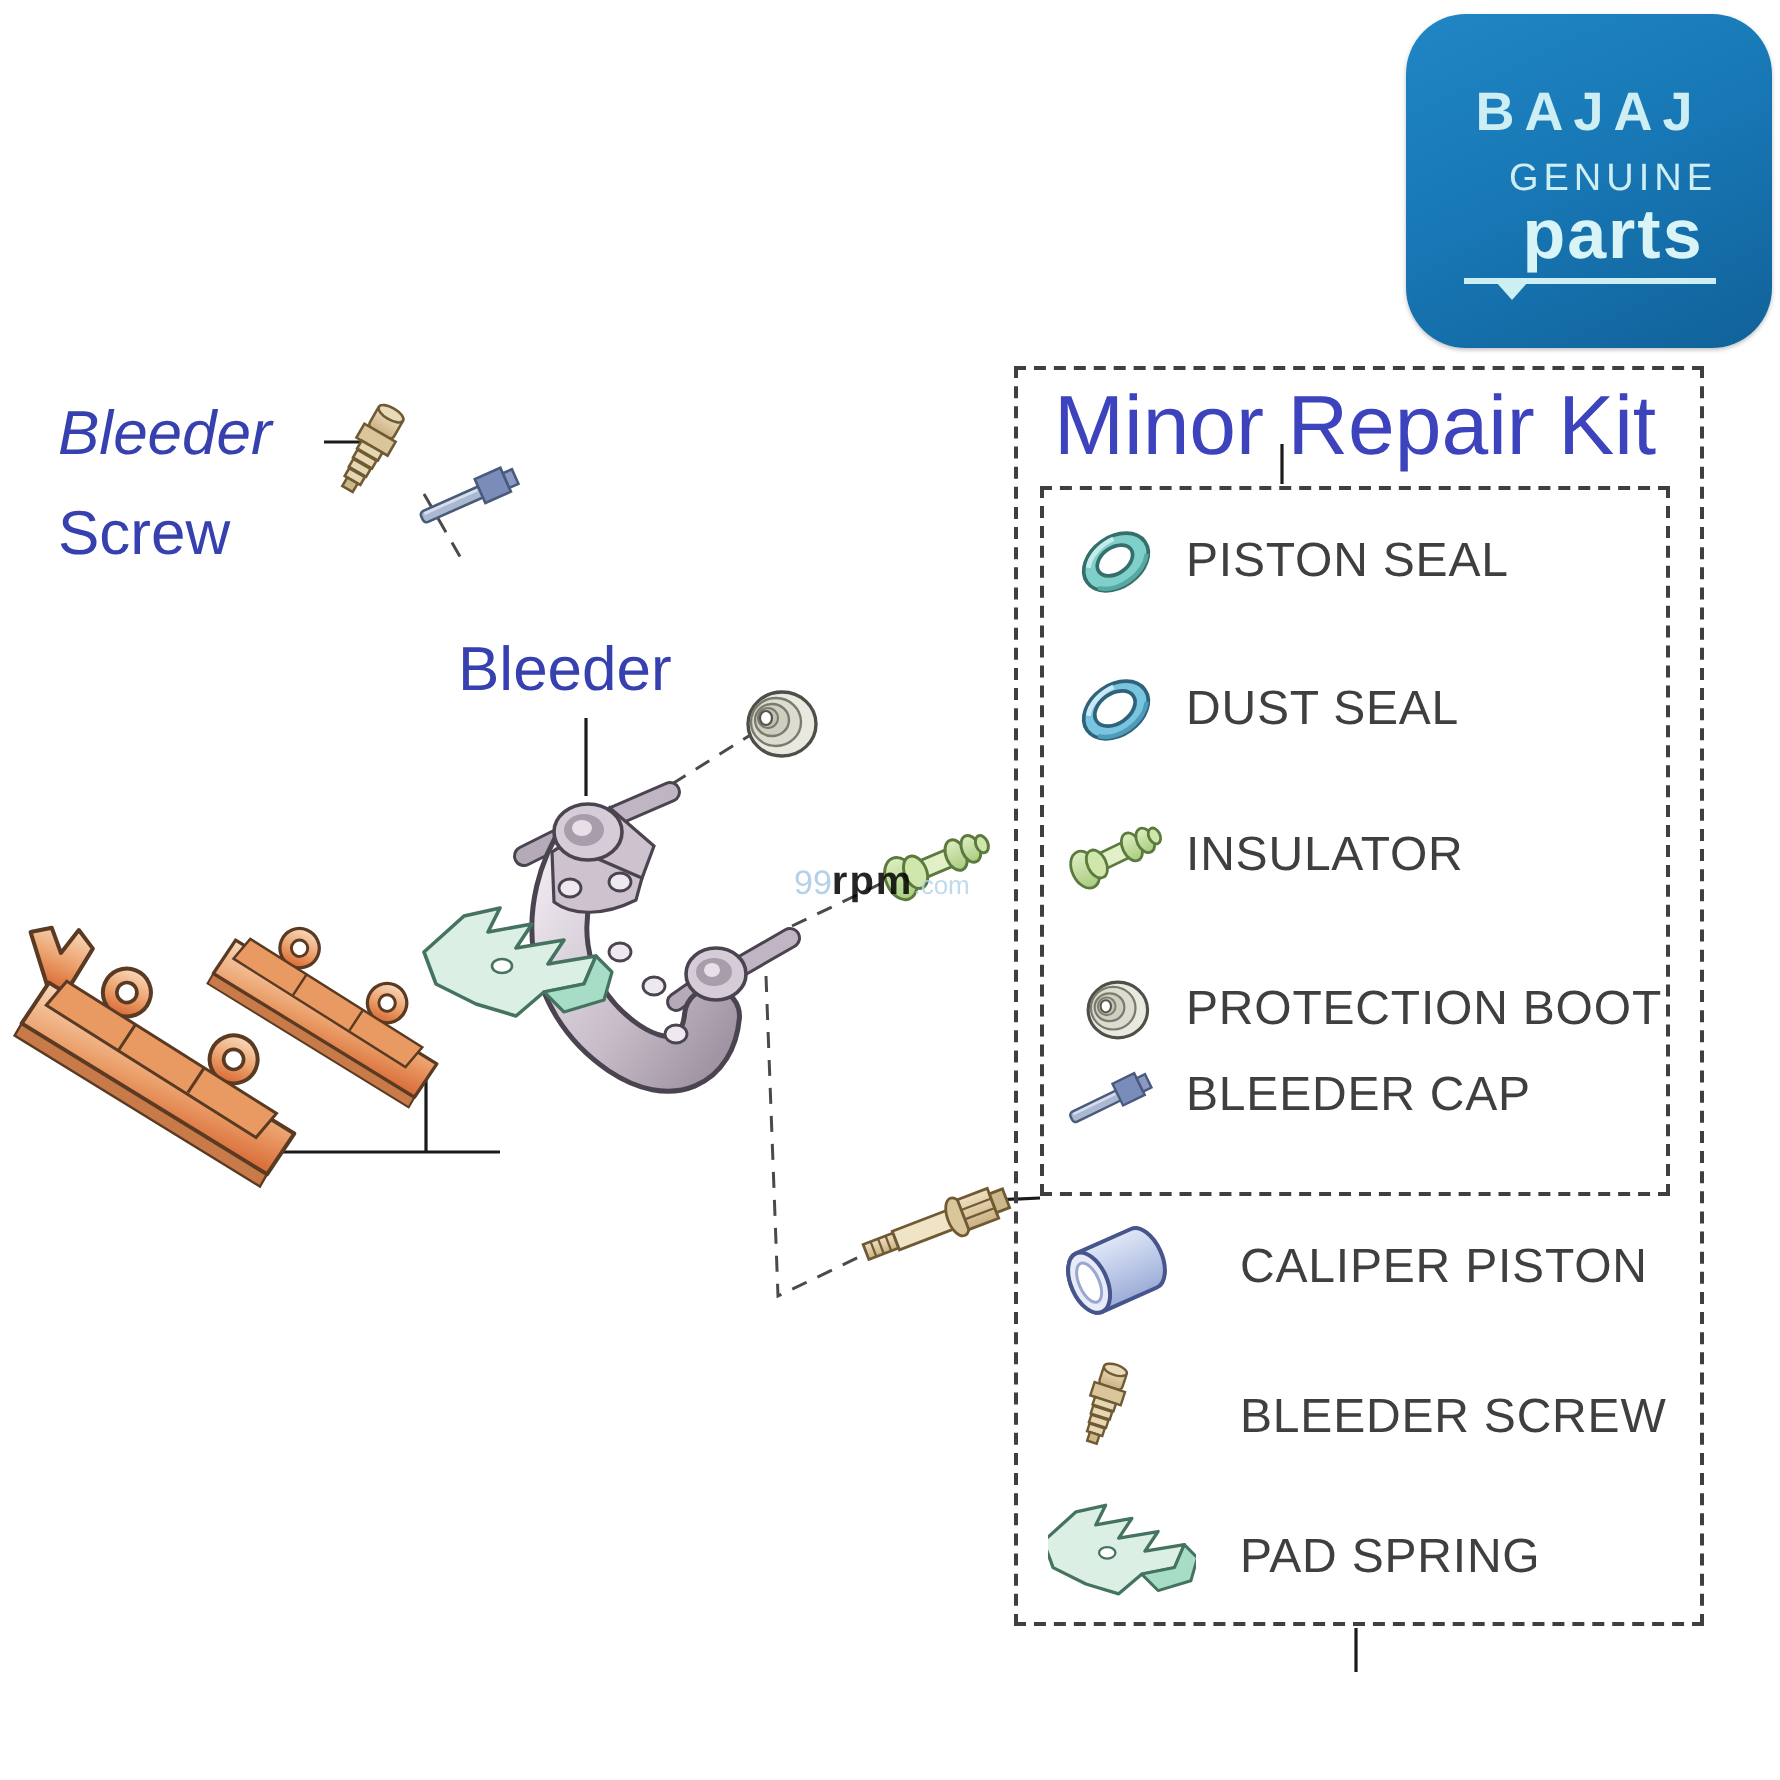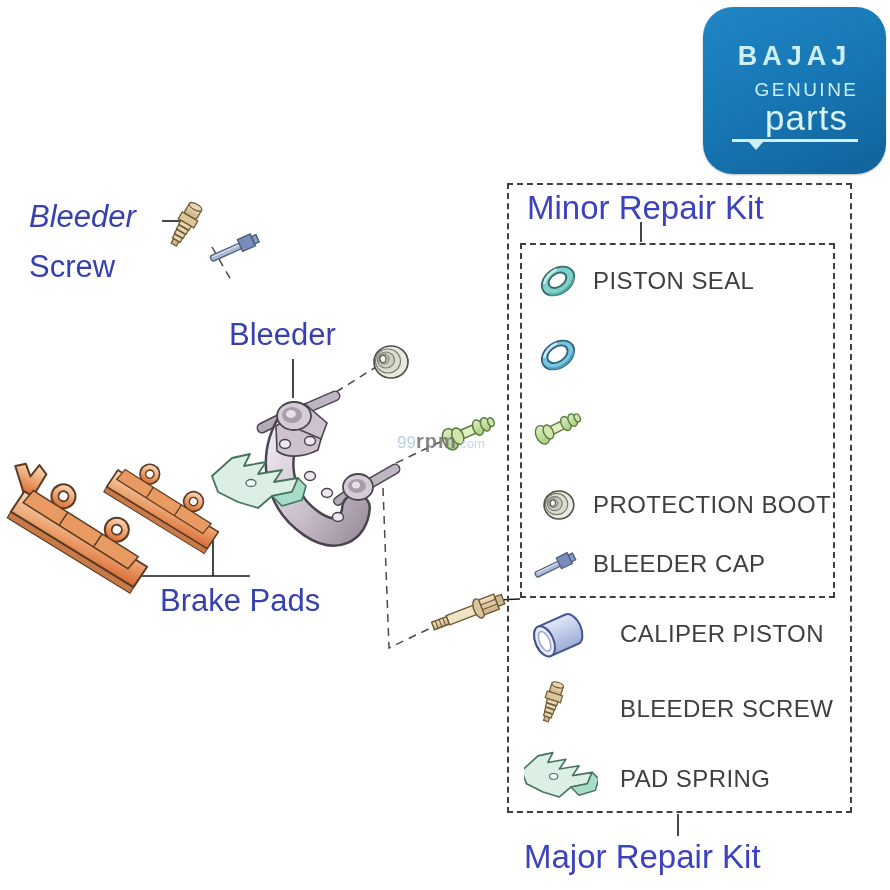--- a/index.html
+++ b/index.html
@@ -11,32 +11,32 @@
   .logo{
     position:absolute;left:703px;top:7px;width:183px;height:167px;
     border-radius:30px;
     background:linear-gradient(155deg,#2186c4 0%,#1878b6 45%,#116299 100%);
     box-shadow:0 1px 2px rgba(0,0,0,.25);
     display:flex;flex-direction:column;align-items:center;justify-content:center;
     color:#d6f2f4;
   }
   .logo-bajaj{font-size:27px;font-weight:bold;letter-spacing:5px;color:#cdeef2;margin-top:2px;}
   .logo-genuine{font-size:19px;letter-spacing:2.5px;color:#cdeef2;margin-top:7px;margin-left:24px;}
-  .logo-parts{font-size:35px;font-weight:normal;letter-spacing:1px;line-height:.95;color:#d9f4f6;margin-left:24px;}
+  .logo-parts{font-size:35px;font-weight:bold;letter-spacing:1px;line-height:.95;color:#d9f4f6;margin-left:24px;}
   .logo-underline{position:relative;width:126px;height:3px;background:#cdeef2;margin-top:4px;}
   .logo-underline .chev{
     position:absolute;left:16px;top:2px;width:0;height:0;
     border-left:8px solid transparent;border-right:8px solid transparent;
     border-top:9px solid #cdeef2;
   }
   
   .box-major{position:absolute;left:507px;top:183px;width:345px;height:630px;border:2px dashed #3f3f3f;box-sizing:border-box;}
   .box-minor{position:absolute;left:520px;top:243px;width:315px;height:355px;border:2px dashed #3f3f3f;box-sizing:border-box;}
   
-  .kit-title{position:absolute;color:#3c43bd;font-size:33px;white-space:nowrap;}
+  .kit-title{position:absolute;color:#3c43bd;font-size:42px;white-space:nowrap;}
   .kit-title.minor{left:527px;top:189px;}
   .kit-title.major{left:524px;top:838px;}
   
   .kit-row{position:absolute;display:flex;align-items:center;height:60px;}
   .kit-row .icon{display:flex;align-items:center;justify-content:center;flex:none;}
   .kit-row.minor-row{left:532px;justify-content:center;}
   .kit-row.minor-row .icon{width:52px;}
   .kit-row.minor-row .lbl{margin-left:9px;}
   .kit-row.major-row{left:524px;}
   .kit-row.major-row .icon{width:74px;}
@@ -44,21 +44,21 @@
   .kit-row .lbl{font-size:24px;color:#3f3f3f;letter-spacing:.4px;white-space:nowrap;}
   
   .part-label{position:absolute;color:#3640ae;font-size:31px;white-space:nowrap;}
   .lbl-bleeder1{left:29px;top:199px;font-style:italic;}
   .lbl-bleeder2{left:29px;top:249px;}
   .lbl-bracket{left:229px;top:317px;}
   .lbl-brakepads{left:160px;top:583px;}
   
   .watermark{position:absolute;left:397px;top:430px;white-space:nowrap;opacity:.85;}
   .watermark .w1{font-size:17px;color:#a9c9e6;}
-  .watermark .w2{font-size:20px;font-weight:bold;color:#737373;letter-spacing:1px;}
+  .watermark .w2{font-size:20px;font-weight:bold;color:#000000;letter-spacing:1px;}
   .watermark .w3{font-size:13px;color:#b5d4ea;}
   
   .overlay{position:absolute;left:0;top:0;width:890px;height:890px;}
   .gradients{position:absolute;width:0;height:0;}
 </style>
 </head>
 <body>
 
 <svg class="gradients" aria-hidden="true">
   <defs>
@@ -212,21 +212,20 @@
     <div class="logo-parts">parts</div>
     <div class="logo-underline">
         <span class="chev"></span>
       </div>
   </div>
 
   <div class="box-major"></div>
   <div class="box-minor"></div>
 
   <div class="kit-title minor">Minor Repair Kit</div>
-  <div class="kit-title major">Major Repair Kit</div>
 
   <div class="kit-row minor-row" style="top:251px">
     <span class="icon">
       <svg width="52" height="56" viewBox="0 0 56 56">
           <g transform="rotate(-35 28 28)">
         <ellipse cx="28" cy="28" rx="19" ry="13.5" fill="#7fcfca" stroke="#356f6b" stroke-width="2"></ellipse>
         <path d="M12,34 A19,13.5 0 0 0 44,34" fill="none" stroke="#57a8a2" stroke-width="2.4"></path>
         <ellipse cx="28" cy="27" rx="10.5" ry="7" fill="#ffffff" stroke="#356f6b" stroke-width="2"></ellipse>
         <path d="M14,22 A17,11 0 0 1 34,17" fill="none" stroke="#c6ece9" stroke-width="2.6"></path>
       </g>
@@ -239,51 +238,53 @@
     <span class="icon">
       <svg width="52" height="56" viewBox="0 0 56 56">
           <g transform="rotate(-35 28 28)">
         <ellipse cx="28" cy="28" rx="19" ry="13.5" fill="#79c4df" stroke="#2f637c" stroke-width="2"></ellipse>
         <path d="M12,34 A19,13.5 0 0 0 44,34" fill="none" stroke="#4e9cba" stroke-width="2.4"></path>
         <ellipse cx="28" cy="27" rx="12" ry="8" fill="#ffffff" stroke="#2f637c" stroke-width="2"></ellipse>
         <path d="M14,22 A17,11 0 0 1 34,17" fill="none" stroke="#cbe9f4" stroke-width="2.6"></path>
       </g>
         </svg>
     </span>
+    <span class="lbl">DUST SEAL</span>
   </div>
 
   <div class="kit-row minor-row" style="top:398px">
     <span class="icon">
       <svg width="52" height="56" viewBox="0 0 56 56">
           <g transform="translate(6,38) rotate(-26)" stroke="#5c7a3e" stroke-width="1.5">
         <rect x="13" y="-4.5" width="19" height="9" fill="#e2f0c8"></rect>
         <ellipse cx="6" cy="0" rx="7" ry="10.5" fill="url(#gradGreen)"></ellipse>
         <ellipse cx="13" cy="0" rx="5" ry="8" fill="#cfe7ab"></ellipse>
         <ellipse cx="34" cy="0" rx="5" ry="8" fill="url(#gradGreen)"></ellipse>
         <ellipse cx="42" cy="0" rx="4.5" ry="7" fill="url(#gradGreen)"></ellipse>
         <ellipse cx="47.5" cy="0" rx="3" ry="4.5" fill="#cfe7ab"></ellipse>
       </g>
         </svg>
     </span>
+    <span class="lbl">INSULATOR</span>
   </div>
 
   <div class="kit-row minor-row" style="top:475px">
     <span class="icon">
       <svg width="52" height="56" viewBox="0 0 56 56">
         <ellipse cx="29" cy="28" rx="16" ry="15" fill="#e9e9df" stroke="#4f4f49" stroke-width="1.7"></ellipse>
         <ellipse cx="26.5" cy="27" rx="12" ry="11.5" fill="#dcdcd0" stroke="#7a7a6e" stroke-width="1.2"></ellipse>
         <ellipse cx="24.5" cy="26.5" rx="8" ry="7.5" fill="#cfcfc1" stroke="#7a7a6e" stroke-width="1.2"></ellipse>
         <ellipse cx="23" cy="26" rx="4.8" ry="4.8" fill="#c2c2b2" stroke="#7a7a6e" stroke-width="1"></ellipse>
         <ellipse cx="22.5" cy="26" rx="2.8" ry="3.3" fill="#ffffff" stroke="#55554d" stroke-width="1.1"></ellipse>
       </svg>
     </span>
     <span class="lbl">PROTECTION BOOT</span>
   </div>
 
-  <div class="kit-row minor-row" style="top:534px">
+  <div class="kit-row minor-row" style="top:518px">
     <span class="icon">
       <svg width="52" height="56" viewBox="0 0 56 56">
           <g transform="translate(4,40) rotate(-26)" stroke="#4a5a7a" stroke-width="1.3">
         <rect x="0" y="-3" width="30" height="6" rx="2" fill="#aab8d2"></rect>
         <path d="M2,-1.5 L27,-1.5" stroke="#d6dfee" stroke-width="1.3"></path>
         <rect x="28" y="-7" width="13" height="13" fill="#7a8cba"></rect>
         <rect x="41" y="-4" width="5" height="8" fill="#8a9ac4"></rect>
       </g>
         </svg>
     </span>
@@ -330,19 +331,18 @@
         <ellipse cx="41" cy="31" rx="5" ry="3.5" fill="#ffffff" stroke="#44735f" stroke-width="1.4"></ellipse>
       </g>
         </svg>
     </span>
     <span class="lbl">PAD SPRING</span>
   </div>
 
   <div class="part-label lbl-bleeder1">Bleeder</div>
   <div class="part-label lbl-bleeder2">Screw</div>
   <div class="part-label lbl-bracket">Bleeder</div>
-  <div class="part-label lbl-brakepads">Brake Pads</div>
 
   <div class="watermark">
     <span class="w1">99</span><span class="w2">rpm</span><span class="w3">.com</span>
   </div>
 
 </div>
 
 </body></html>

